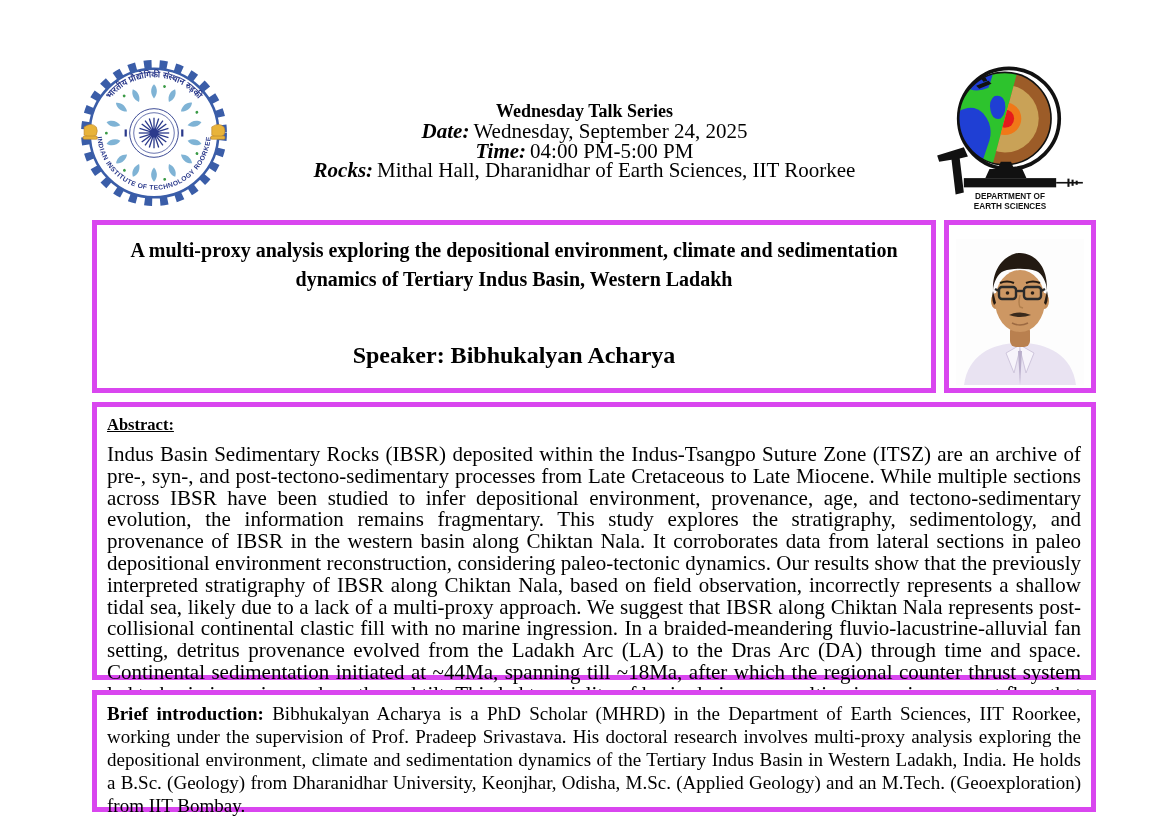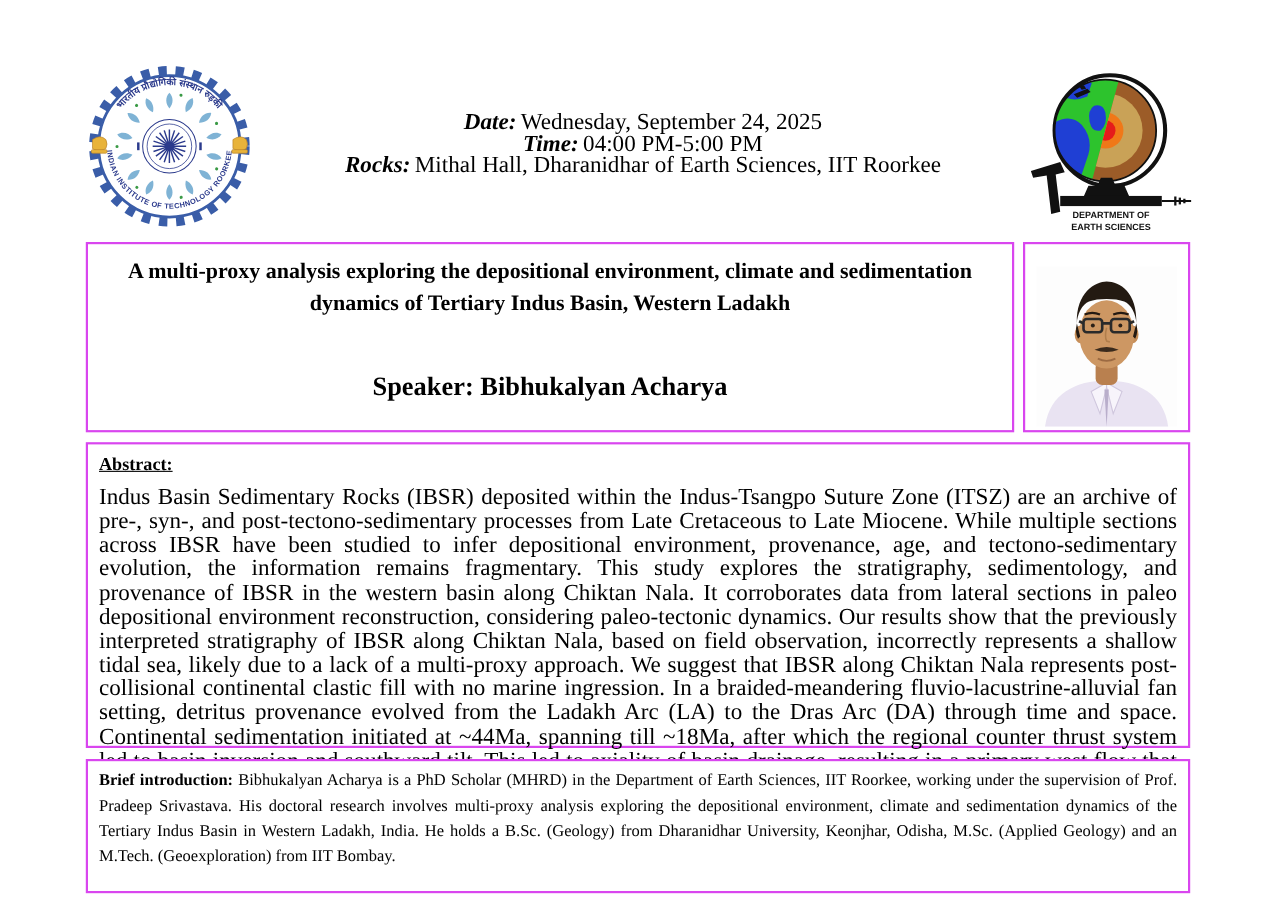--- a/index.html
+++ b/index.html
@@ -2,21 +2,21 @@
 <html><head>
 <meta charset="utf-8">
 <style>
   * { margin:0; padding:0; box-sizing:border-box; }
   html,body { background:#fff; }
   .page {
     position:relative; width:1169px; height:826px; background:#ffffff;
     font-family:"Liberation Serif","DejaVu Serif",serif; color:#000; overflow:hidden;
   }
   .abs { position:absolute; }
-  .box { border:2px solid #d946ef; background:#fff; }
+  .box { border:5px solid #d946ef; background:#fff;margin-left:14px; }
 
   
   .logo-iitr { left:78px; top:58px; width:152px; height:150px; }
   .logo-des  { left:933px; top:55px; width:154px; height:158px; }
   .header-text { left:50%; transform:translateX(-50%); top:101px; text-align:center; white-space:nowrap; }
   .series-title { font-weight:bold; font-size:18px; line-height:21px; }
   .hline { font-size:21px; line-height:19.5px; }
   .hlabel { font-weight:bold; font-style:italic; margin-right:4px; }
 
   
@@ -26,21 +26,21 @@
   .photo-box { left:930px; top:220px; width:152px; height:173px; }
   .portrait { position:absolute; left:50%; transform:translateX(-50%); bottom:3px; }
 
   
   .abstract-box { left:78px; top:402px; width:1004px; height:278px; padding:8px 10px; }
   .abstract-heading { font-weight:bold; font-size:16.5px;text-decoration:underline; }
   .abstract-body { font-size:21px; line-height:21.8px; text-align:justify; margin-top:9px; }
 
   
   .intro-box { left:78px; top:690px; width:1004px; height:122px; padding:7px 10px; }
-  .intro-body { font-size:15px; line-height:23px; text-align:justify; }
+  .intro-body { font-size:19px; line-height:23px; text-align:justify; }
   .intro-heading { font-weight:bold; }
 
   svg text { font-family:"Liberation Sans","DejaVu Sans",sans-serif; }
 </style>
 </head>
 <body>
 
 <div class="page">
 
   <svg class="abs logo-iitr" viewBox="0 0 150 148">
@@ -114,20 +114,21 @@
     </g>
     <g fill="#e8b33a" stroke="#b9822a" stroke-width="0.6">
       <path d="M6,68 q7,-5 12,0 q2,4 0,8 q-6,4 -12,0 z"></path>
       <rect x="5" y="77" width="14" height="3.2" rx="1"></rect>
       <path d="M132,68 q7,-5 12,0 q2,4 0,8 q-6,4 -12,0 z"></path>
       <rect x="131" y="77" width="14" height="3.2" rx="1"></rect>
     </g>
   </svg>
 
   <div class="abs header-text">
+    <div class="series-title">Wednesday Talk Series</div>
     <div class="hline">
       <span class="hlabel">Date:</span><span>Wednesday, September 24, 2025</span>
     </div>
     <div class="hline">
       <span class="hlabel">Time:</span><span>04:00 PM-5:00 PM</span>
     </div>
     <div class="hline">
       <span class="hlabel">Rocks:</span><span>Mithal Hall, Dharanidhar of Earth Sciences, IIT Roorkee</span>
     </div>
   </div>

